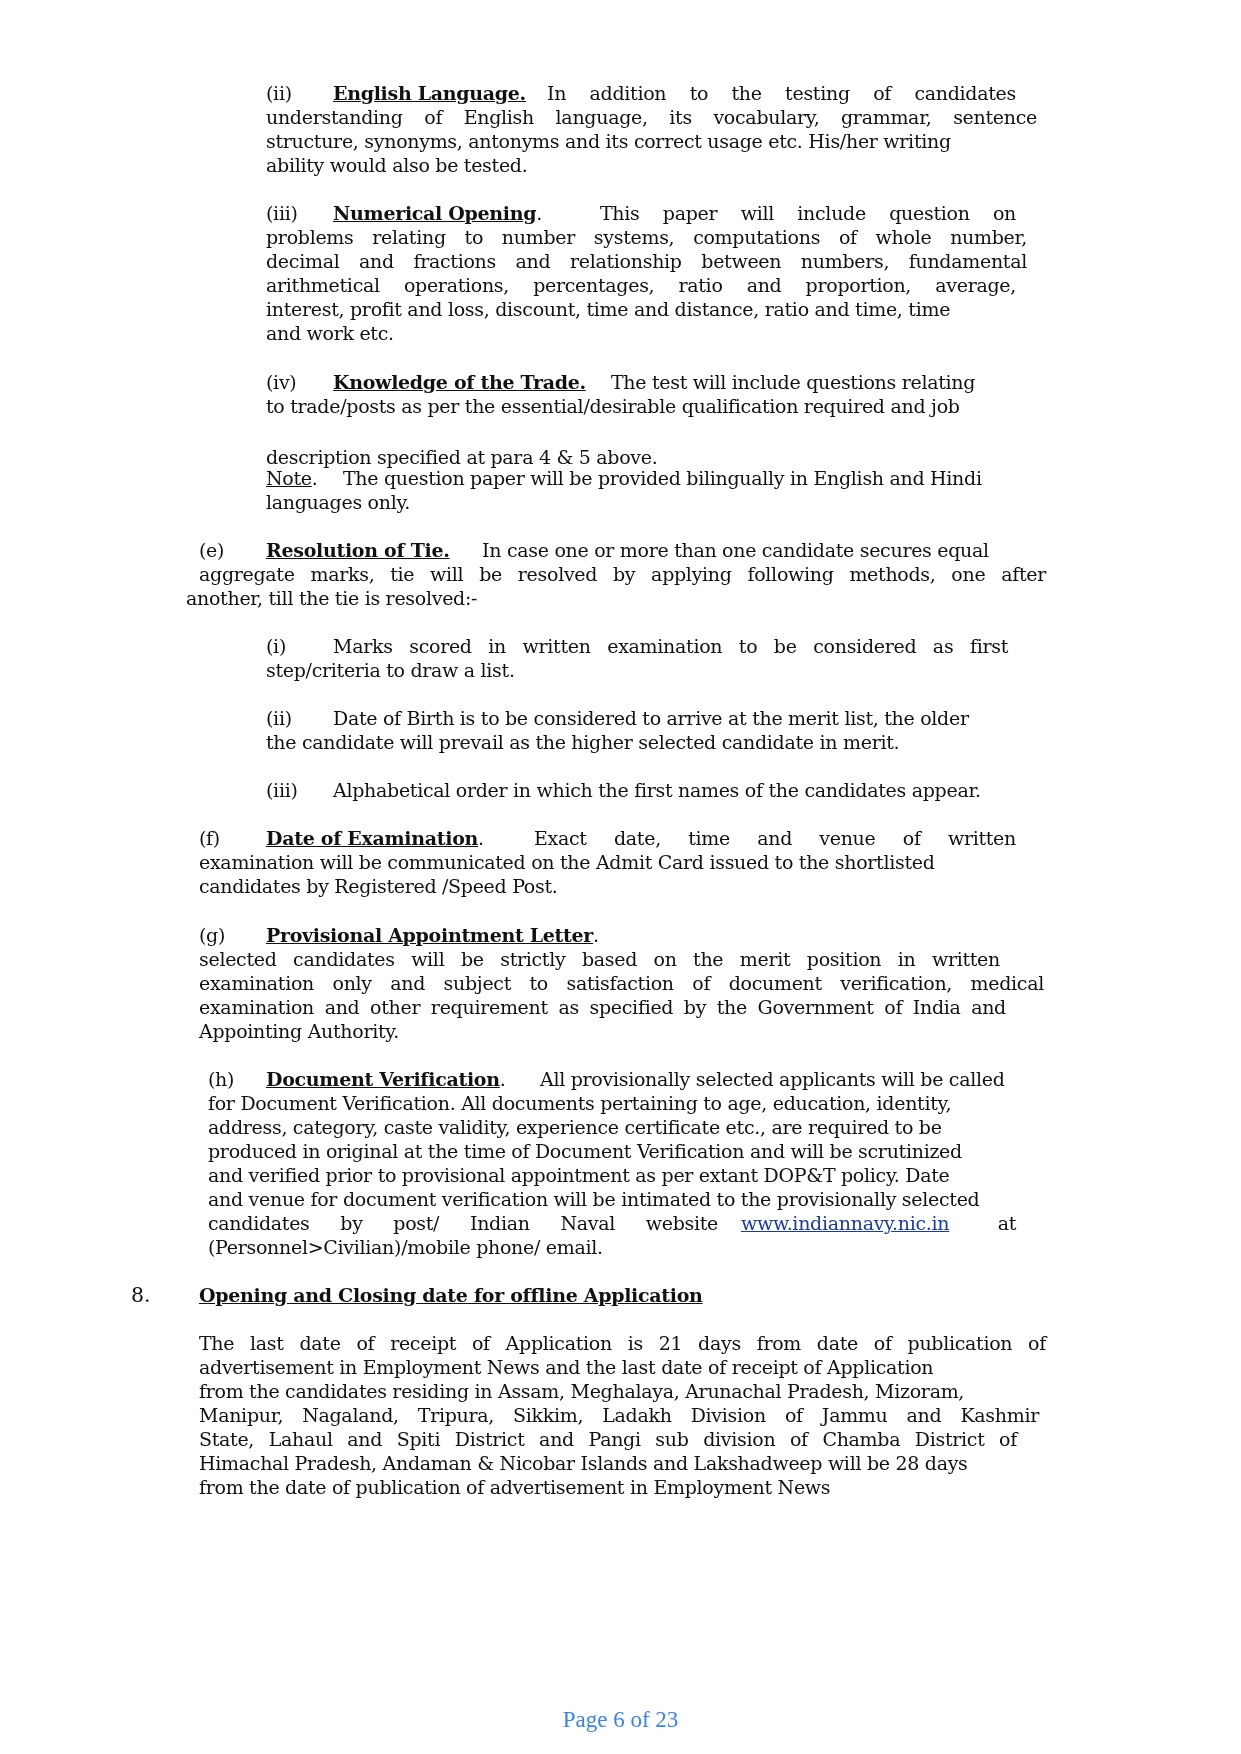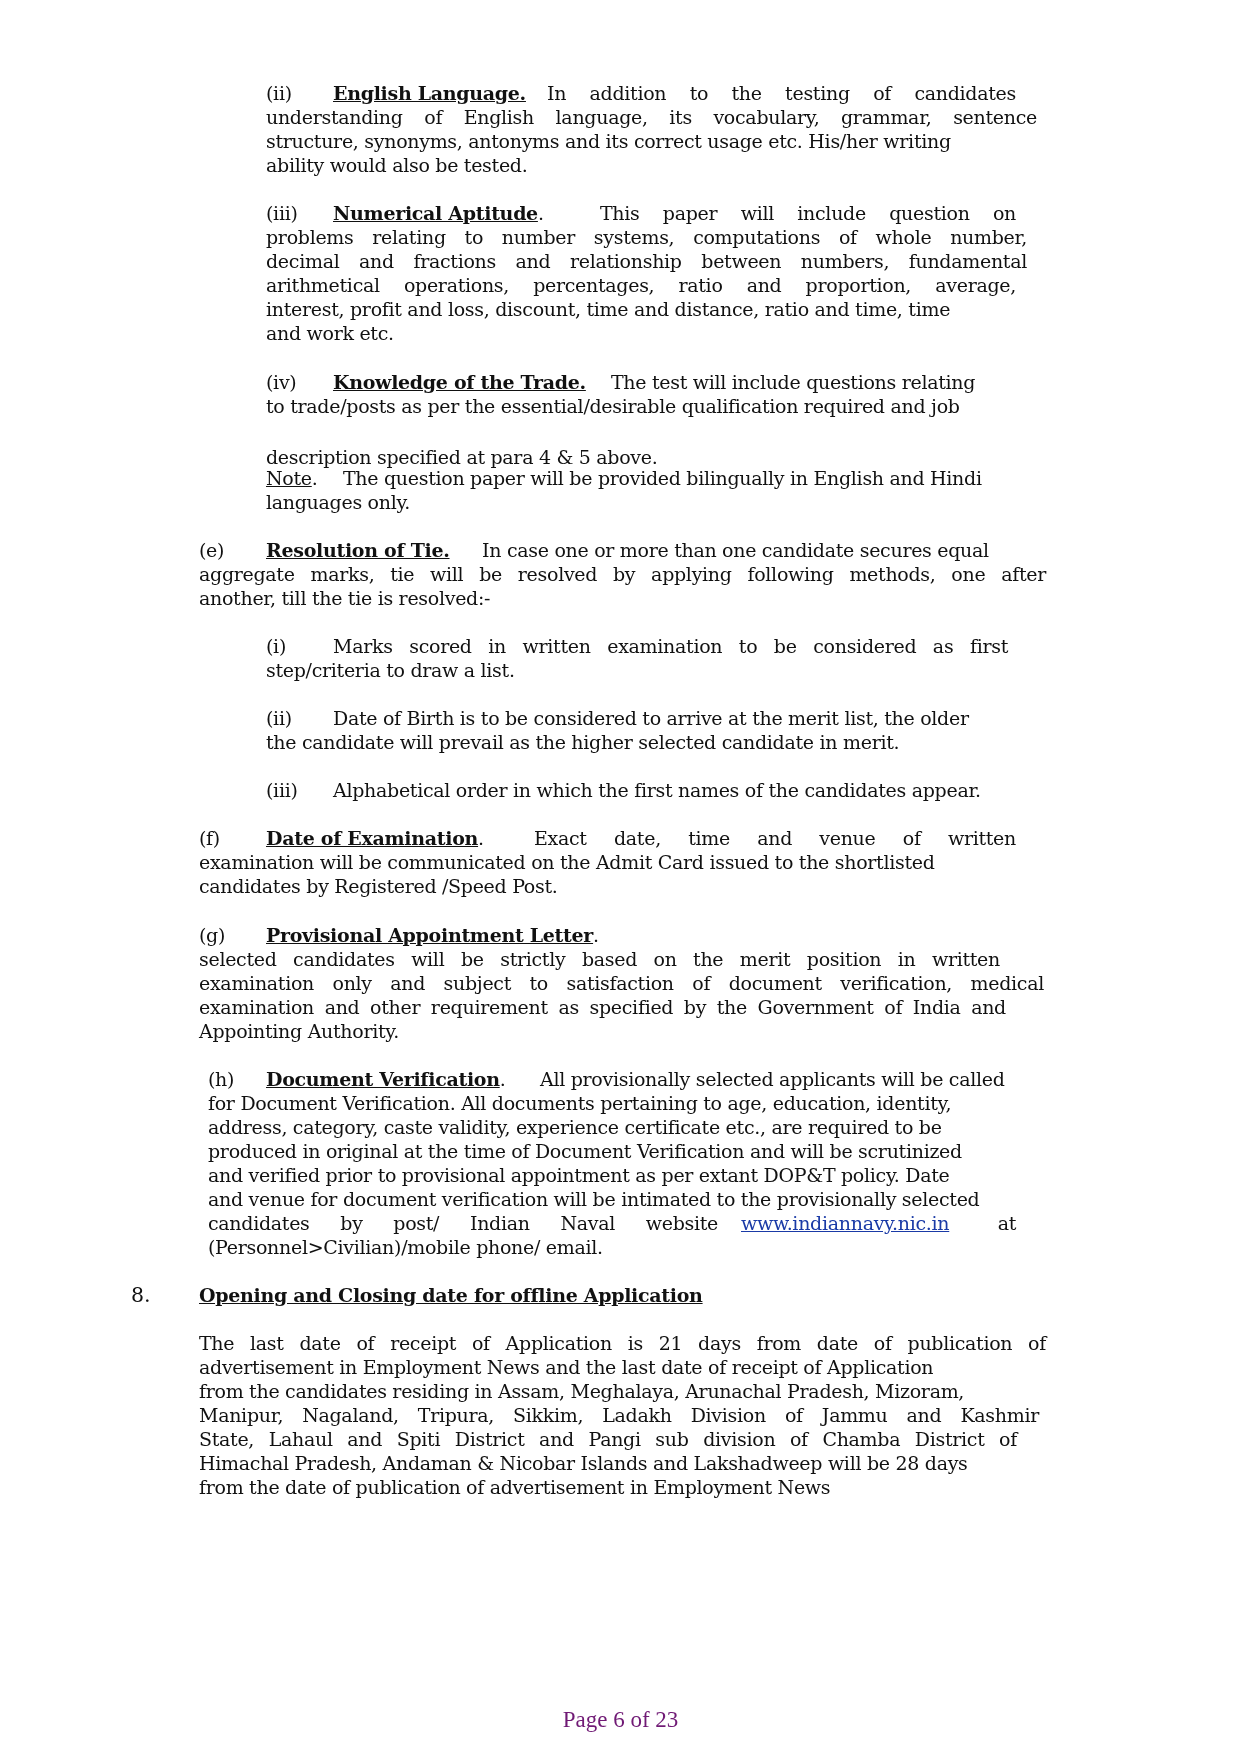--- a/index.html
+++ b/index.html
@@ -5,40 +5,40 @@
   html, body { margin: 0; padding: 0; background: #ffffff; }
   body { width: 1241px; height: 1754px; position: relative; overflow: hidden;
          font-family: "DejaVu Serif", "Liberation Serif", serif; color: #111; }
   .ln { position: absolute; font-size: 19px; line-height: 27px; white-space: nowrap; letter-spacing: -0.3px; }
   .j { text-align: justify; text-align-last: justify; white-space: normal; }
   .num { position: absolute; font-size: 20.5px; line-height: 27px; }
   .h { font-weight: bold; text-decoration: underline; }
   .u { text-decoration: underline; }
   a.link { color: #1a3aa6; text-decoration: underline; }
   .footer { position: absolute; left: 0; width: 1241px; top: 1707px; text-align: center;
-            font-family: "Liberation Serif", serif; font-size: 23px; color: #701a75; }
+            font-family: "Liberation Serif", serif; font-size: 23px; color: #3b82f6; }
 </style>
 </head>
 <body>
 
 <div>
   <div class="ln" style="left:266px;top:80px;width:750px;">
     <span>(ii)</span>
     <span class="h" style="position:absolute;left:67px;">English Language.</span>
     <span style="position:absolute;left:281px;right:0;" class="j">In addition to the testing of candidates</span>
   </div>
   <div class="ln j" style="left:266px;top:104px;width:771px;">understanding  of English language, its vocabulary, grammar, sentence</div>
   <div class="ln" style="left:266px;top:128px;">structure, synonyms, antonyms and its correct usage etc.  His/her writing</div>
   <div class="ln" style="left:266px;top:152px;">ability would also be tested.</div>
 </div>
 
 <div>
   <div class="ln" style="left:266px;top:200px;width:750px;">
     <span>(iii)</span>
-    <span style="position:absolute;left:67px;"><span class="h">Numerical Aptitude</span>.</span>
+    <span style="position:absolute;left:67px;"><span class="h">Numerical Opening</span>.</span>
     <span style="position:absolute;left:334px;right:0;" class="j">This paper will include question on</span>
   </div>
   <div class="ln j" style="left:266px;top:224px;width:761px;">problems relating to number systems, computations of whole number,</div>
   <div class="ln j" style="left:266px;top:248px;width:761px;">decimal and fractions and relationship between numbers, fundamental</div>
   <div class="ln j" style="left:266px;top:272px;width:750px;">arithmetical operations, percentages, ratio and proportion, average,</div>
   <div class="ln" style="left:266px;top:296px;">interest, profit and loss, discount, time and distance, ratio and time, time</div>
   <div class="ln" style="left:266px;top:320px;">and work etc.</div>
 </div>
 
 <div>
@@ -59,21 +59,21 @@
   <div class="ln" style="left:266px;top:489px;">languages only.</div>
 </div>
 
 <div>
   <div class="ln" style="left:199px;top:537px;">
     <span>(e)</span>
     <span class="h" style="position:absolute;left:67px;">Resolution of Tie.</span>
     <span style="position:absolute;left:283px;">In case one or more than one candidate secures equal</span>
   </div>
   <div class="ln j" style="left:199px;top:561px;width:847px;">aggregate marks, tie will be resolved by applying following methods, one after</div>
-  <div class="ln" style="left:199px;top:585px;">another, till the tie is resolved:-</div>
+  <div class="ln" style="left:186px;top:585px;">another, till the tie is resolved:-</div>
 
   <div>
     <div class="ln" style="left:266px;top:633px;width:742px;">
       <span>(i)</span>
       <span style="position:absolute;left:67px;right:0;" class="j">Marks scored in written examination to be considered as first</span>
     </div>
     <div class="ln" style="left:266px;top:657px;">step/criteria to draw a list.</div>
   </div>
   <div>
     <div class="ln" style="left:266px;top:705px;">

